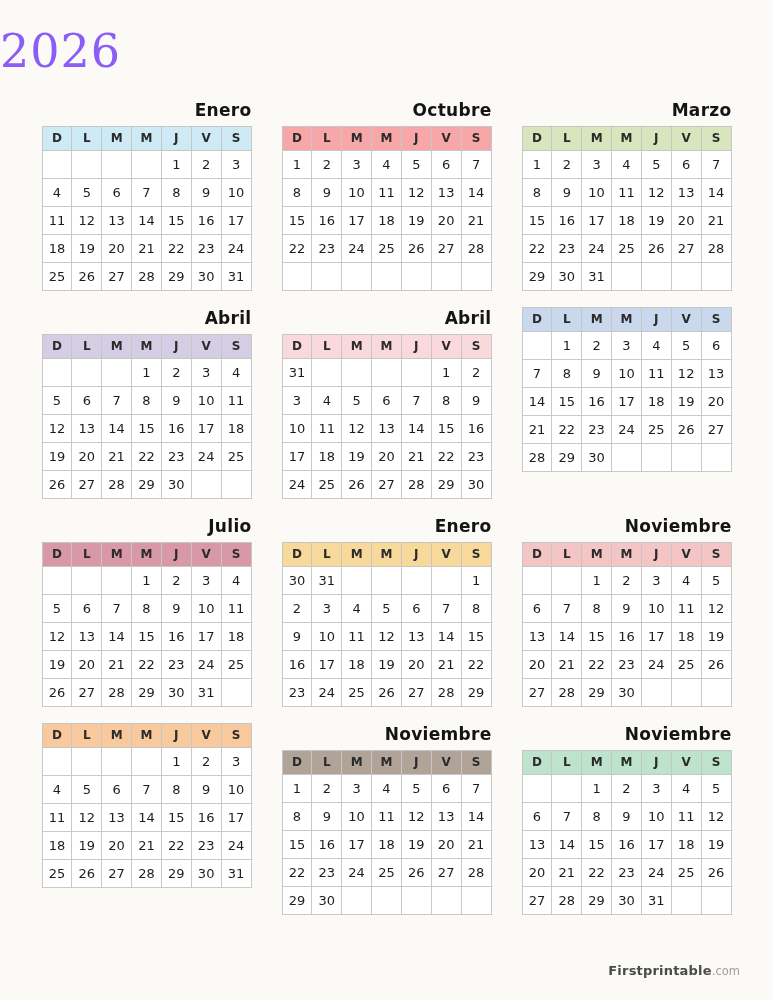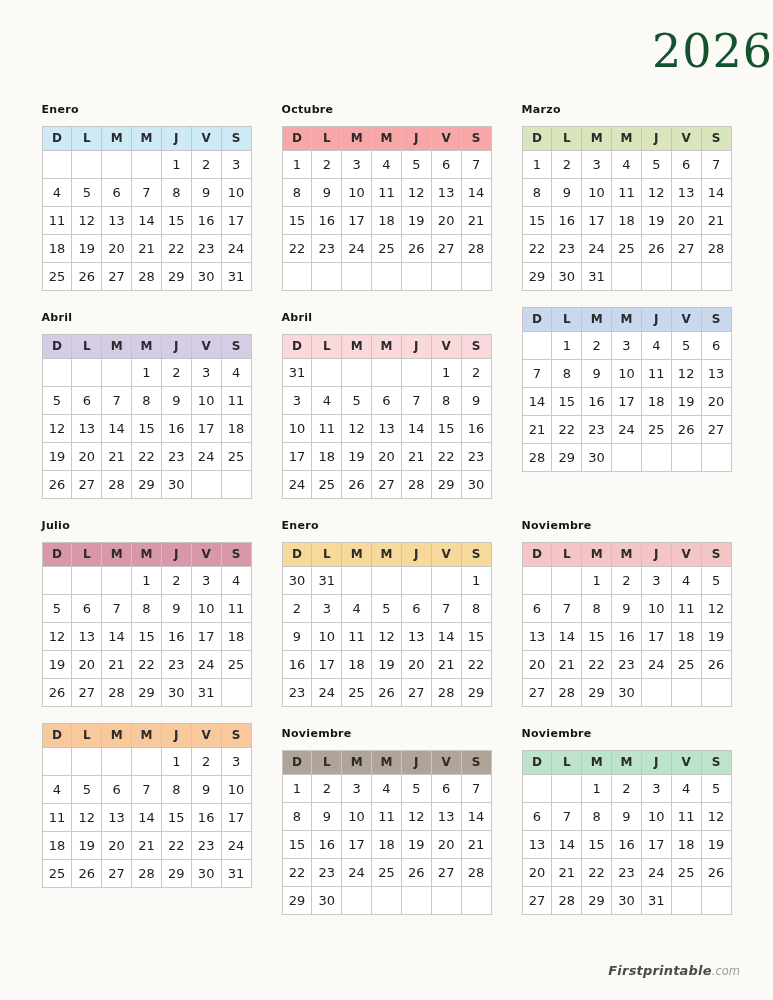--- a/index.html
+++ b/index.html
@@ -5,40 +5,40 @@
   * { box-sizing: border-box; margin: 0; padding: 0; }
   html, body { width: 773px; height: 1000px; }
   body {
     position: relative;
     background: #fbfaf7;
     font-family: "DejaVu Sans", sans-serif;
     overflow: hidden;
   }
   .year {
     margin-top: 26px;
-    text-align: right;
+    text-align: left;
     font-family: "DejaVu Serif", serif;
     font-size: 46px;
     font-weight: 500;
-    color: #14532d;
+    color: #8b5cf6;
     letter-spacing: 1px;
     line-height: 1.1;
   }
   .months {
     width: 690px;
     margin: 22px auto 0 auto;
     display: grid;
     grid-template-columns: repeat(3, 210px);
     column-gap: 30px;
     row-gap: 16px;
   }
   .month { width: 210px; }
   .month-title {
-    text-align: left;
-    font-size: 11px;
+    text-align: right;
+    font-size: 17px;
     font-weight: 700;
     color: #141414;
     letter-spacing: 0.3px;
     margin-bottom: 5px;
     line-height: 22px;
   }
   table.month-table {
     width: 210px;
     border-collapse: collapse;
     table-layout: fixed;
@@ -58,21 +58,20 @@
     font-size: 13px;
     font-weight: 500;
     color: #1d1d1d;
     text-align: center;
   }
   .footer {
     position: absolute;
     right: 33px;
     bottom: 22px;
     font-size: 13px;
-    font-style: italic;
   }
   .footer .brand { font-weight: 700; color: #4a4a4a; letter-spacing: 0.2px; }
   .footer .suffix { font-weight: 400; color: #9e9e9e; font-size: 11.5px; }
 </style>
 </head>
 <body style="background: rgb(251, 250, 247);">
 
 <div class="page">
   <h1 class="year">2026</h1>
   <div class="months">

